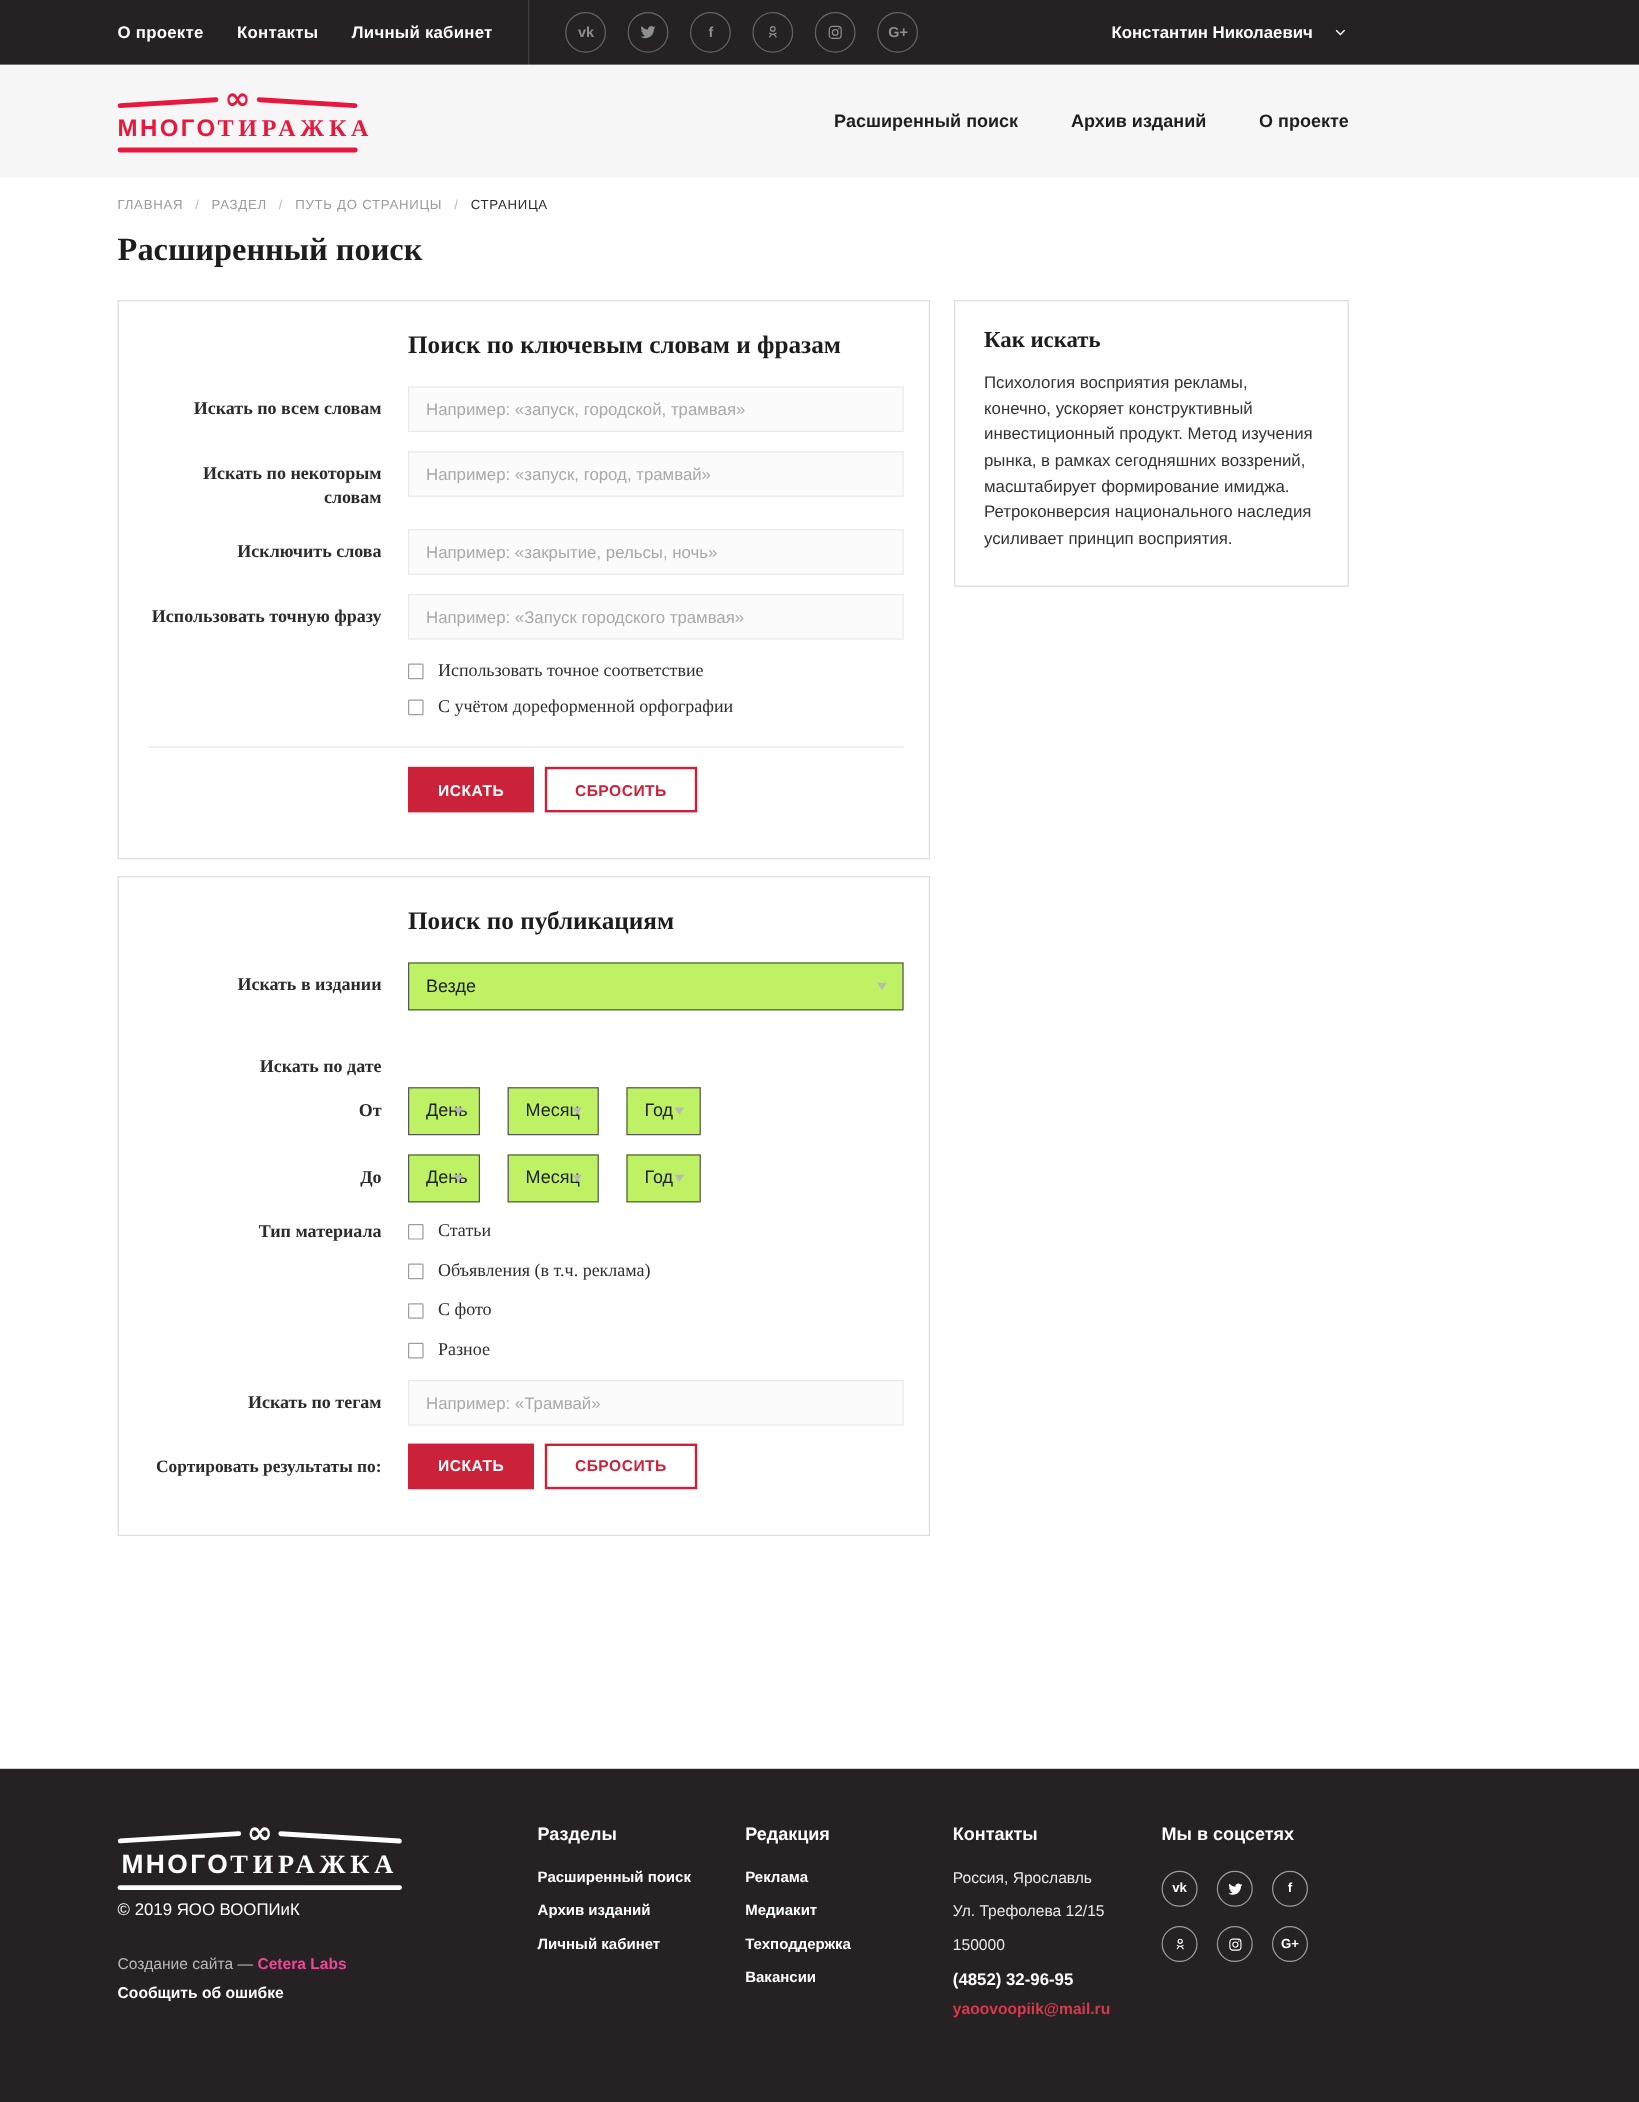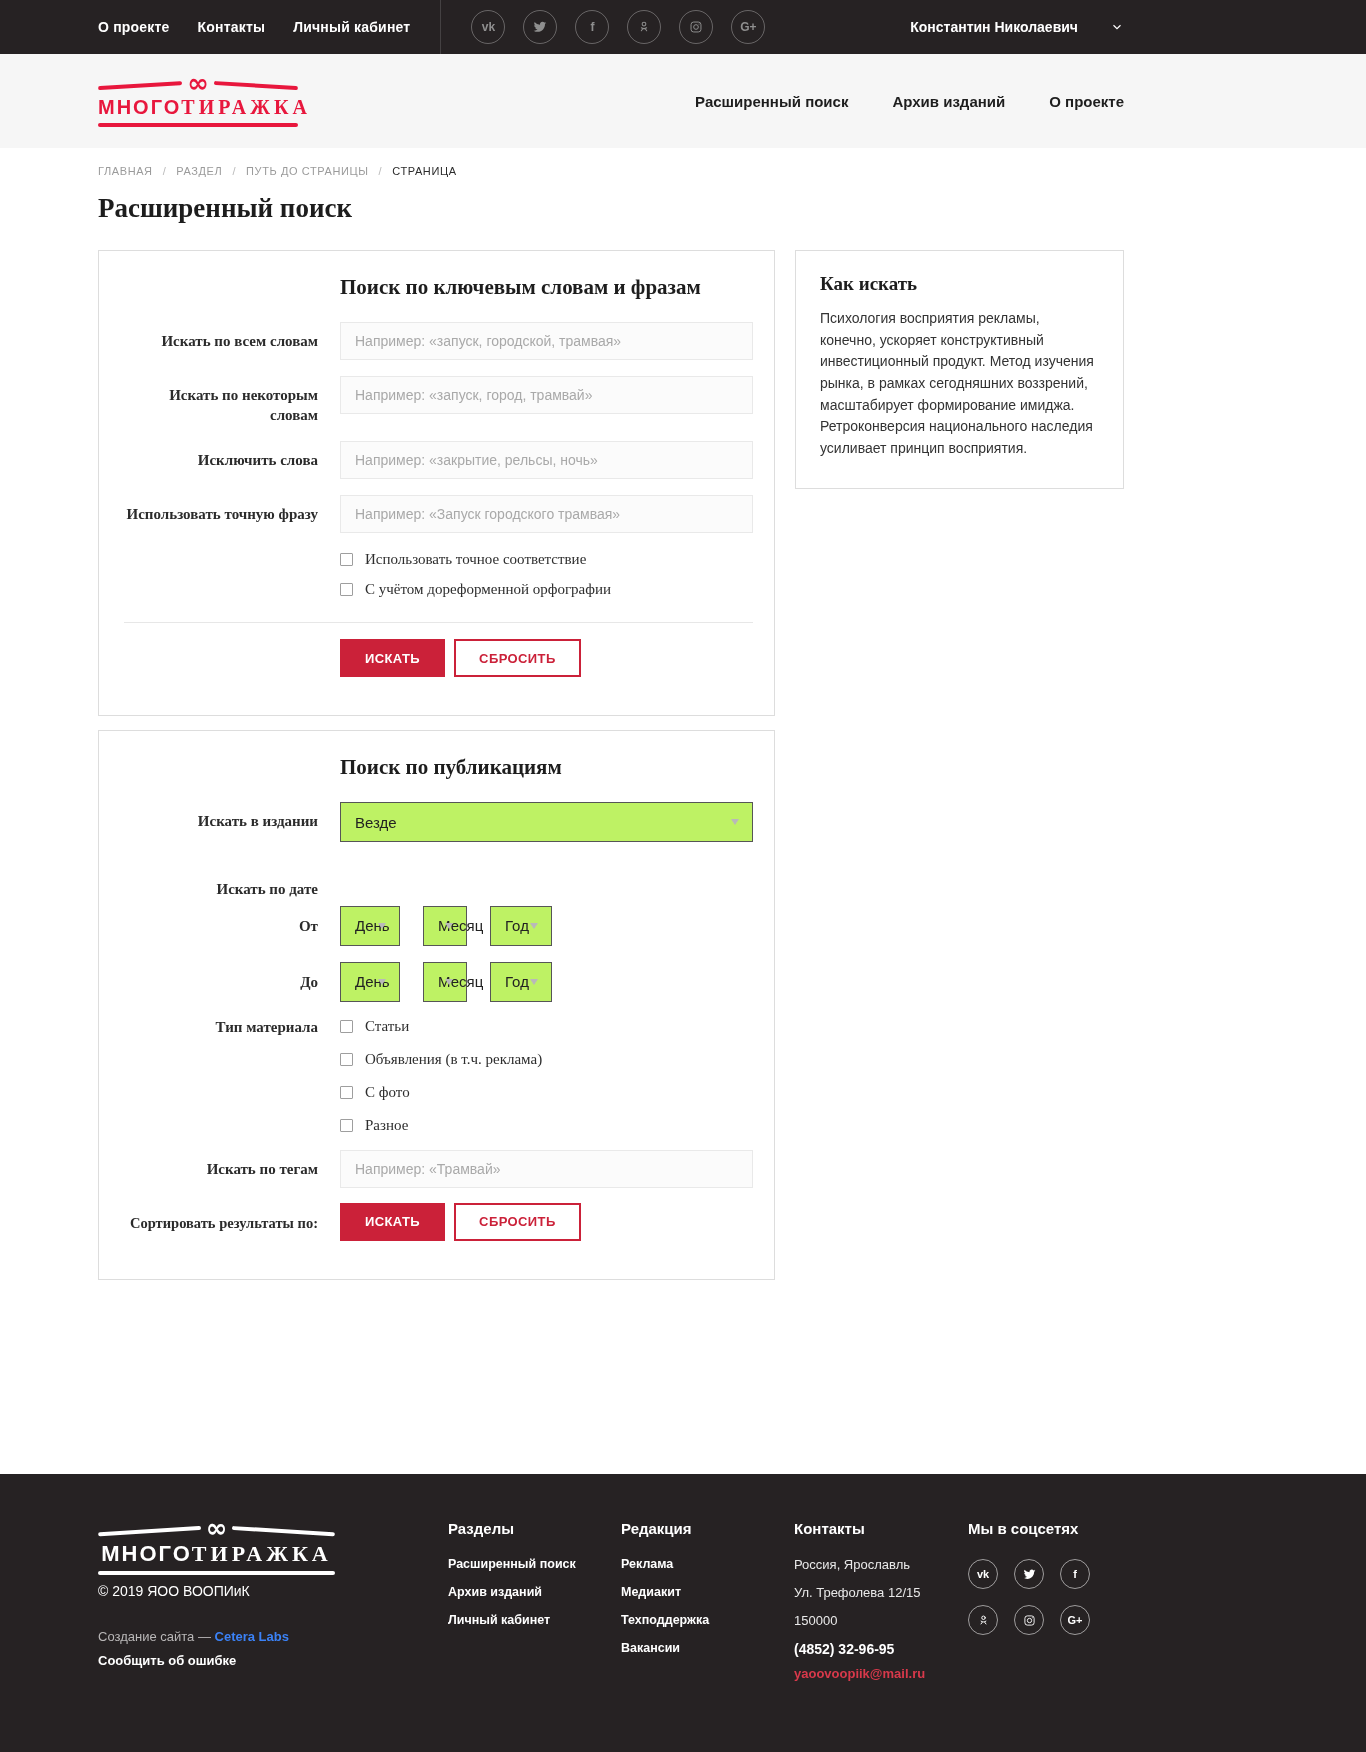--- a/index.html
+++ b/index.html
@@ -9,21 +9,21 @@
   
   .topbar { height:54px; background:#262223; display:flex; align-items:center; }
   .topbar-inner { margin-left:98px; width:1026px; display:flex; align-items:center; height:100%; }
   .topmenu { display:flex; gap:28px; align-items:center; }
   .topmenu a { color:#fff; text-decoration:none; font-size:14px; font-weight:700; letter-spacing:.2px; }
   .top-divider { width:1px; height:54px; background:rgba(255,255,255,.14); margin:0 30px; }
   .social-row { display:flex; gap:18px; align-items:center; }
   .sicon { width:34px; height:34px; border:1px solid rgba(255,255,255,.3); border-radius:50%;
            display:flex; align-items:center; justify-content:center; color:#8f8f8f; cursor:pointer; }
   .tglyph { font-size:12px; font-weight:700; font-family:"Liberation Sans",sans-serif; line-height:1; }
-  .topuser { margin-left:auto; display:flex; align-items:center; gap:32px; }
+  .topuser { margin-left:auto; display:flex; align-items:center; gap:16px; }
   .topuser .uname { color:#fff; font-size:14px; font-weight:600; }
 
   
   .logo { --c:#e8173d; width:200px; cursor:pointer; }
   .logo-top { display:flex; align-items:center; }
   .logo-line { flex:1; height:4px; background:var(--c); border-radius:2px; }
   .logo-line.l { transform:rotate(-3.5deg); transform-origin:right center; }
   .logo-line.r { transform:rotate(3.5deg); transform-origin:left center; }
   .logo-inf { color:var(--c); font-weight:800; font-size:26px; line-height:16px; margin:0 5px;
               font-family:"DejaVu Sans", sans-serif; }
@@ -74,36 +74,36 @@
   .btn.ghost { background:#fff; color:#cb2139; border:2px solid #cb2139; padding:0 23px; }
 
   .select { position:relative; background:#bef264; border:1px solid #565656; height:40px;
             display:flex; align-items:center; cursor:pointer; }
   .select .sval { font-size:15px; color:#222; padding-left:14px; }
   .tri { width:0; height:0; border-left:4.5px solid transparent; border-right:4.5px solid transparent;
          border-top:6px solid #b9b9b9; position:absolute; right:13px; top:50%; margin-top:-3px; }
   .select.big { width:413px; }
   .select.small { display:inline-flex; }
   .dateselects { display:flex; gap:23px; }
-  .select.d1 { width:60px; } .select.d2 { width:44px; } .select.d3 { width:62px; }
+  .select.d1 { width:60px; } .select.d2 { width:76px; } .select.d3 { width:62px; }
 
   .panel-gap { height:14px; }
 
   
   .howto { width:366px; padding:22px 26px 28px 24px; }
   .howto h2 { font-family:"Liberation Serif",serif; font-weight:700; font-size:19px; color:#1d1d1d; }
   .howto p { margin-top:13px; font-size:14px; line-height:1.55; color:#333; }
 
   
   .footer { height:278px; background:#262223; overflow:hidden; }
   .footer-inner { display:flex; padding:46px 0 0 98px; }
   .fleft { width:350px; }
   .fcopy { color:#fff; font-size:14px; margin-top:8px; }
   .fcredit { margin-top:30px; font-size:13px; color:#b9b7b7; }
-  .fcredit a { color:#3b82f6; font-weight:700; text-decoration:none;text-align:right; }
+  .fcredit a { color:#ec4899; font-weight:700; text-decoration:none;text-align:right; }
   .freport { display:block; margin-top:9px; color:#fff; font-size:13px; font-weight:700; text-decoration:none; }
   .fcol { width:173px; }
   .fcol.w { width:174px; }
   .fcol h3 { color:#fff; font-size:15px; font-weight:700; margin-bottom:20px; }
   .fcol .flink { display:block; color:#fff; font-size:12.5px; font-weight:700; text-decoration:none; margin-bottom:14px; }
   .faddr { color:#e9e9e9; font-size:13px; margin-bottom:13px; }
   .fphone { color:#fff; font-size:14px; font-weight:700; margin-top:2px; }
   .femail { display:inline-block; margin-top:9px; color:#d8394b; font-size:13px; font-weight:700; text-decoration:none; }
   .fsocial { display:grid; grid-template-columns:repeat(3,30px); gap:16px; }
   .sicon.ft { width:30px; height:30px; color:#fff; border-color:rgba(255,255,255,.55); }

